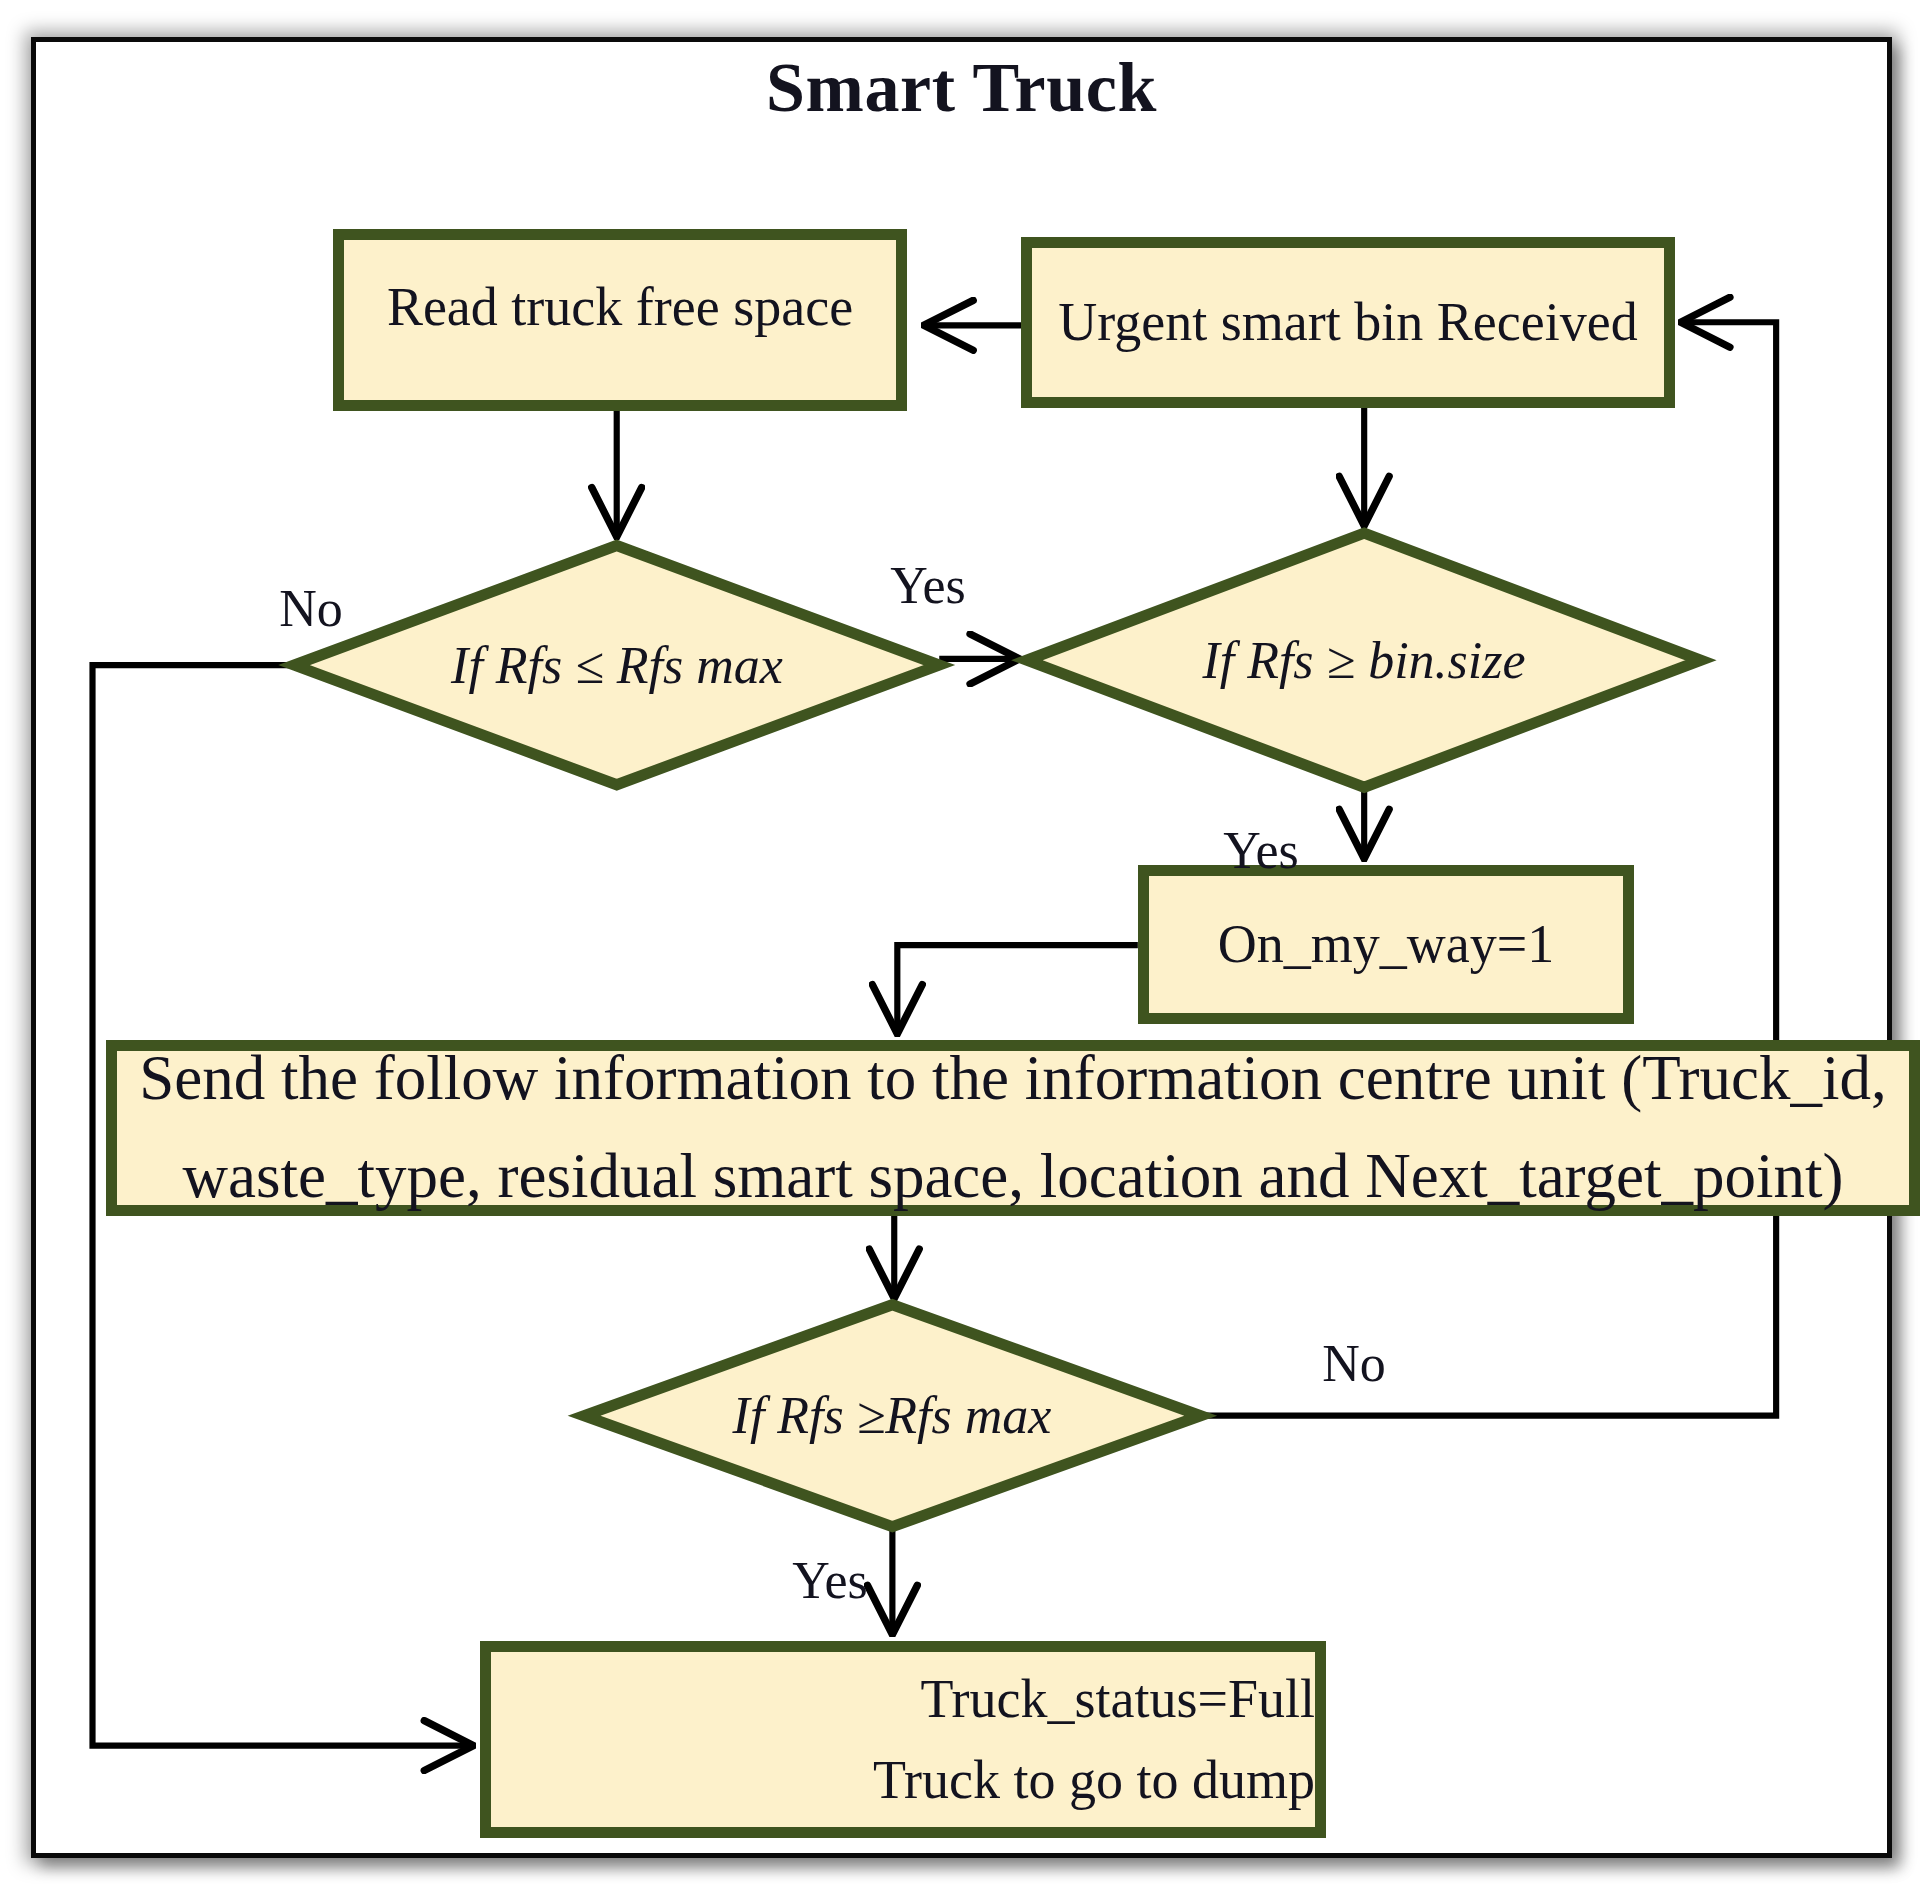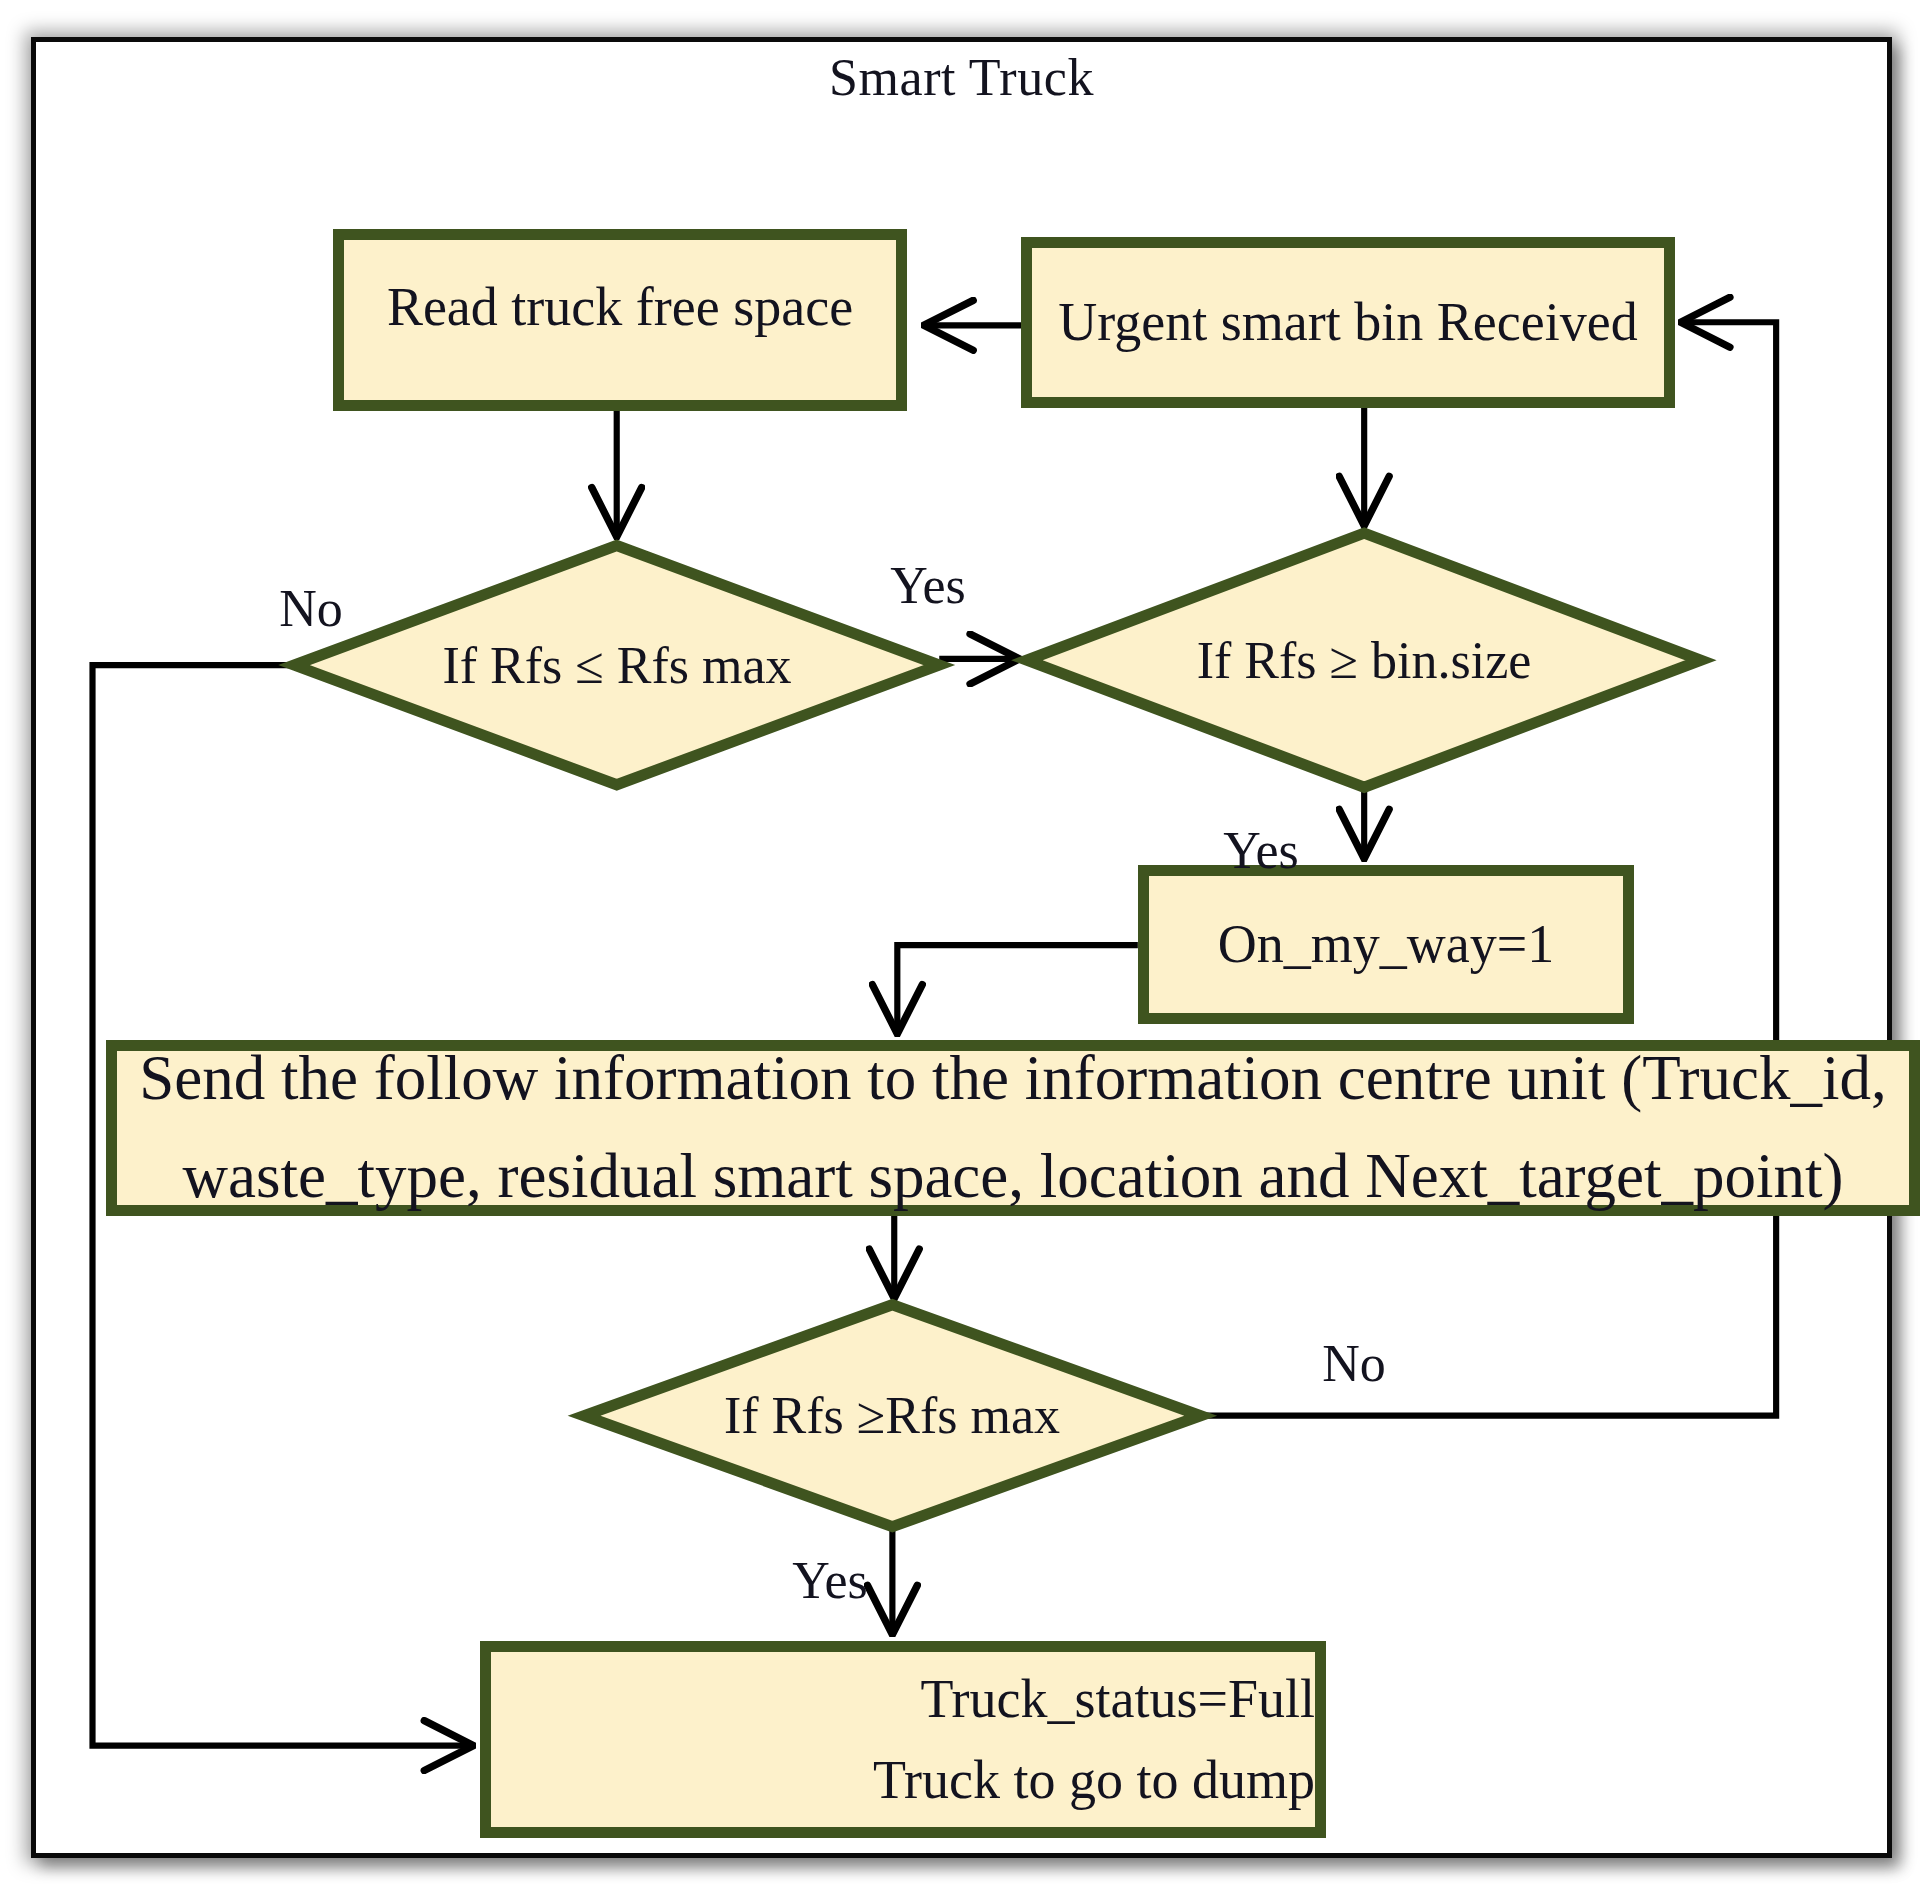--- a/index.html
+++ b/index.html
@@ -23,21 +23,21 @@
     width:1861px;height:1821px;
     border:5.6px solid #0a0a0a;
     box-sizing:border-box;
     background:#ffffff;
     box-shadow:0 0 17.3px 6.2px rgba(0,0,0,0.35), 8.6px 10px 13.6px rgba(0,0,0,0.30);
   }
   .title{
     position:absolute;
     left:31px;top:48px;width:1861px;
     text-align:center;
-    font-size:52px;font-weight:normal;
+    font-size:70px;font-weight:bold;
     letter-spacing:0.6px;
   }
   svg.wires{
     position:absolute;left:0;top:0;
     width:1926px;height:1897px;
   }
   svg.wires polyline{
     fill:none;stroke:var(--line-color);stroke-width:10;
   }
   svg.wires polygon.diamond{
@@ -55,20 +55,21 @@
     align-items:center;justify-content:center;
     text-align:center;
     font-size:54px;
     line-height:1.5;
   }
   .node .ln{display:block;}
   .dlabel{
     position:absolute;
     transform:translate(-50%,-50%);
     font-size:52px;
+    font-style:italic;
     white-space:nowrap;
     text-align:left;
   }
   .elabel{
     position:absolute;
     transform:translate(-50%,-50%);
     font-size:52px;
     white-space:nowrap;
   }
   #node-read{left:333px;top:229px;width:574px;height:182px;padding-bottom:25px;}

